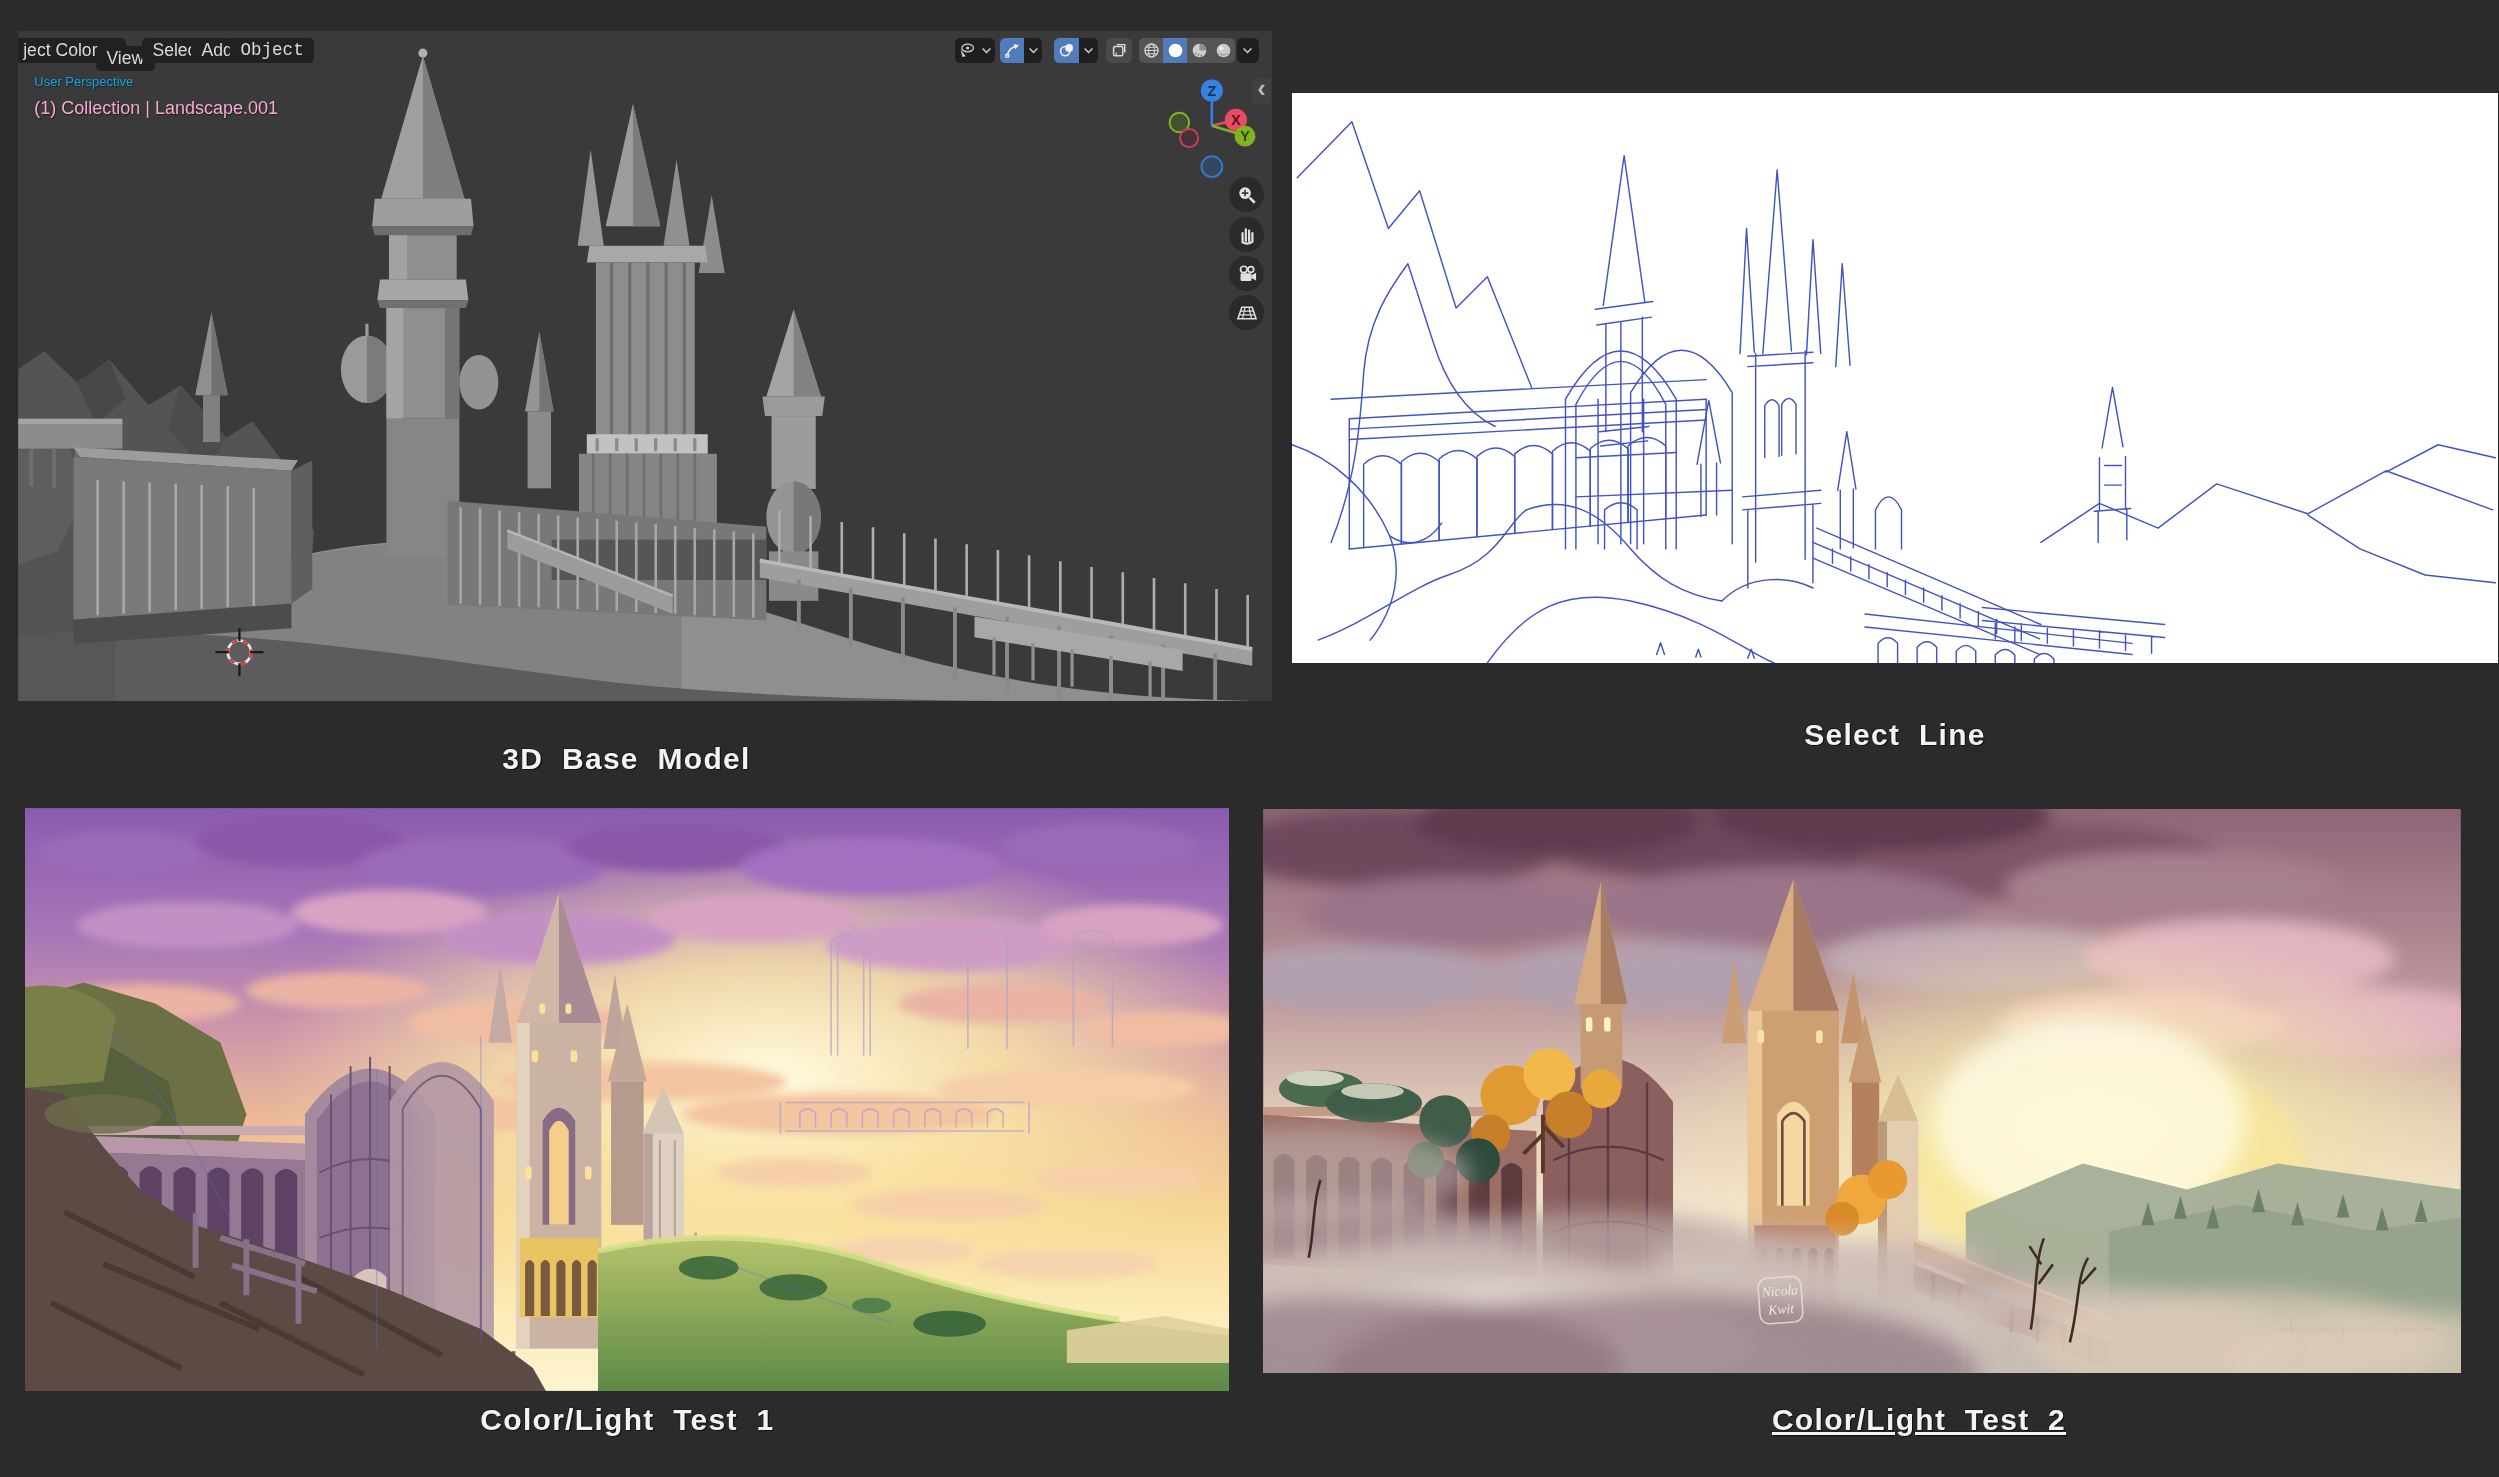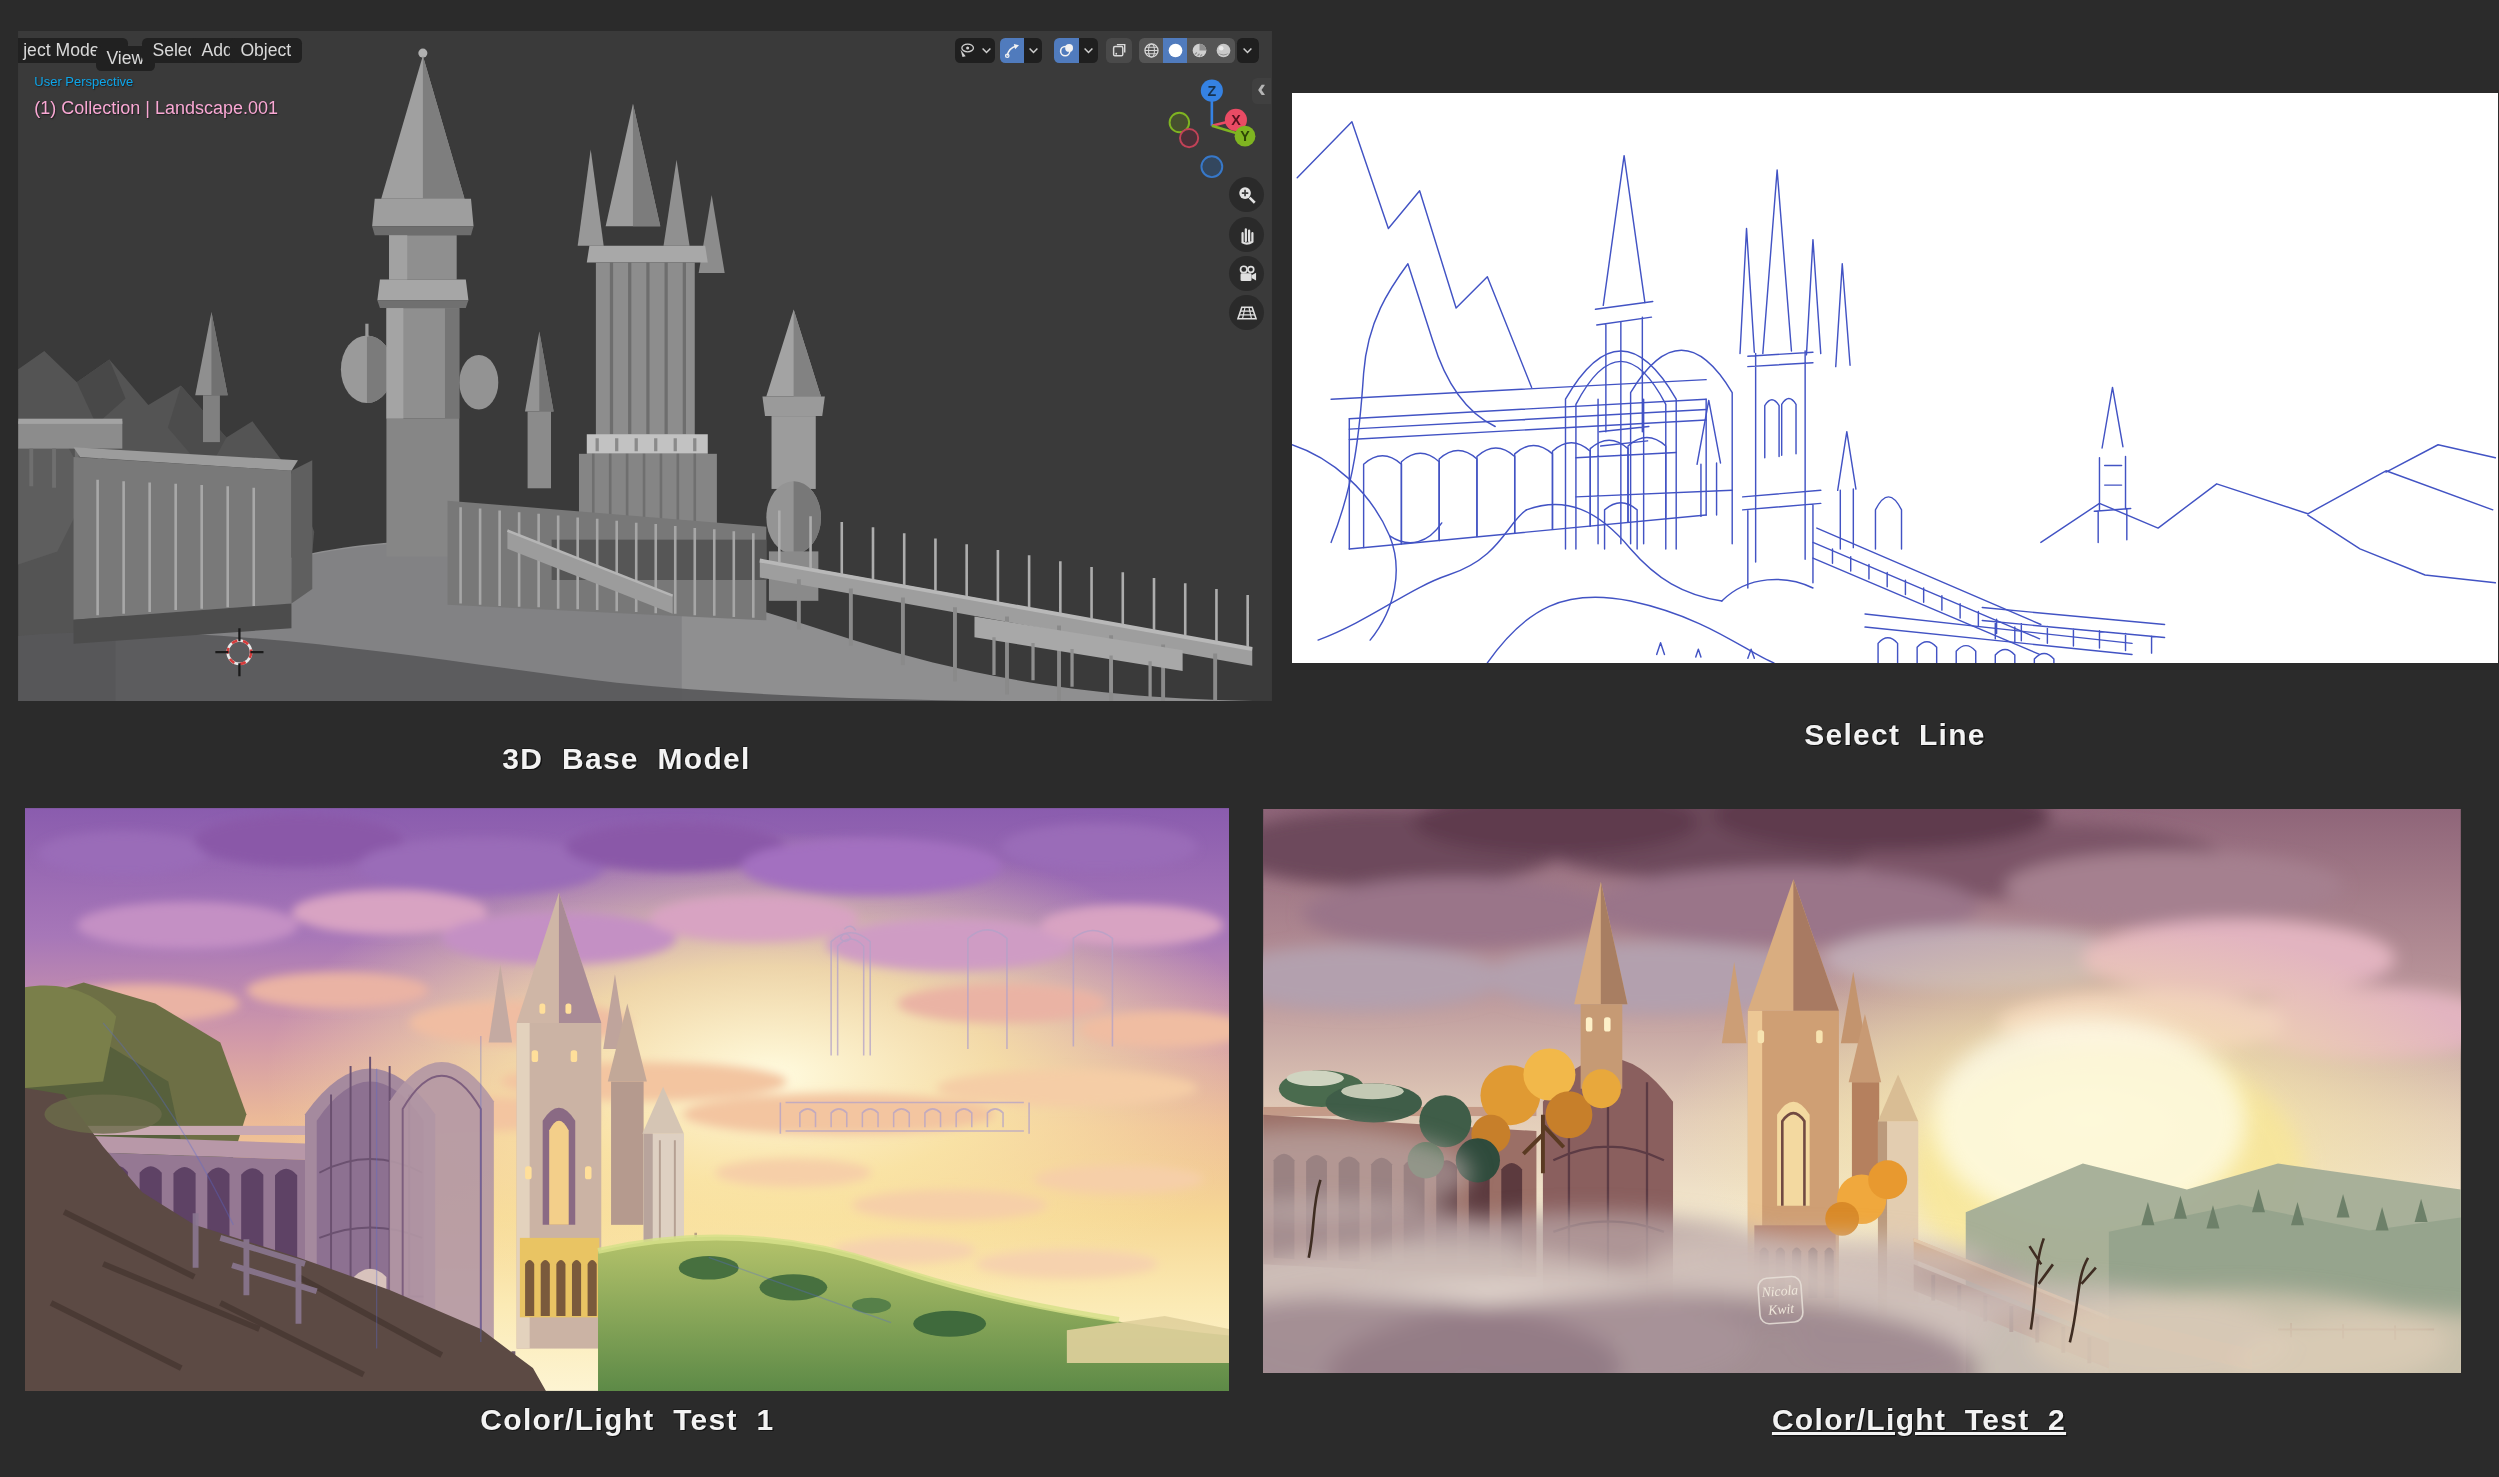--- a/index.html
+++ b/index.html
@@ -127,29 +127,29 @@
 
     <g>
       <circle cx="340" cy="955" r="18" fill="none" stroke="#e8e8e8" stroke-width="4"></circle>
       <circle cx="340" cy="955" r="18" fill="none" stroke="#d63b3b" stroke-width="4" stroke-dasharray="9 9"></circle>
       <path d="M340,918 V938 M340,972 V992 M303,955 H323 M357,955 H377" stroke="#1b1b1b" stroke-width="3.5"></path>
     </g>
   </svg>
 
   <div class="bl-ui">
     <div class="bl-btn bl-mode" style="left:-5.2px;">
-      <span>ject Mode</span>
+      <span>ject Color</span>
       <svg width="14.3" height="14.3" viewBox="0 0 22 22">
           <polyline points="5,8 11,15 17,8" fill="none" stroke="#cfcfcf" stroke-width="2.5"></polyline>
         </svg>
     </div>
     <div class="bl-btn" style="left:78px;margin-top:8px;"><span>View</span></div>
     <div class="bl-btn" style="left:124px;"><span>Select</span></div>
     <div class="bl-btn" style="left:173px;"><span>Add</span></div>
-    <div class="bl-btn" style="left:212px;"><span>Object</span></div>
+    <div class="bl-btn" style="left:212px;font-family:Liberation Mono, monospace;"><span>Object</span></div>
 
     <div class="bl-info" style="left:16.3px;top:43px;">User Perspective</div>
     <div class="bl-info2" style="left:16.3px;top:67px;">(1) Collection | Landscape.001</div>
 
     <div class="chip" style="left:937px;">
       <div class="seg dark" style="width:23.4px;">
         <svg width="18" height="17" viewBox="0 0 28 26">
           <ellipse cx="15" cy="9" rx="9" ry="6" fill="none" stroke="#d0d0d0" stroke-width="2"></ellipse>
           <circle cx="15" cy="9" r="2.4" fill="#d0d0d0"></circle>
           <polygon points="4,12 12,22 7,23 4,12" fill="#d0d0d0"></polygon>

